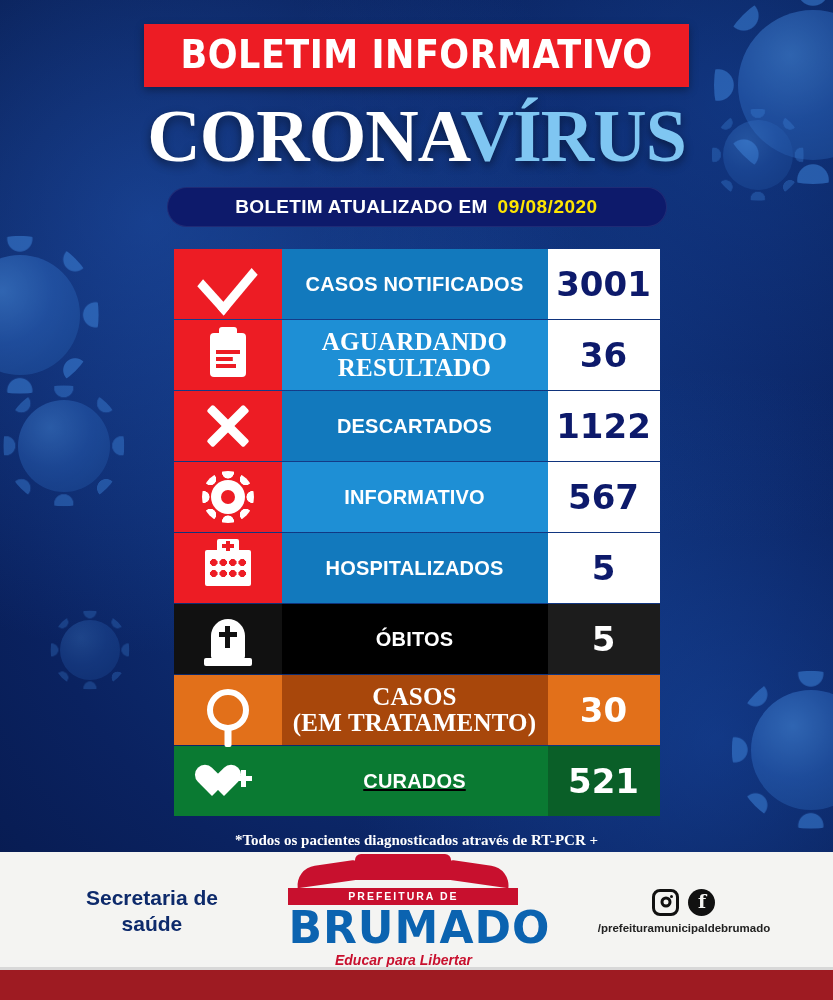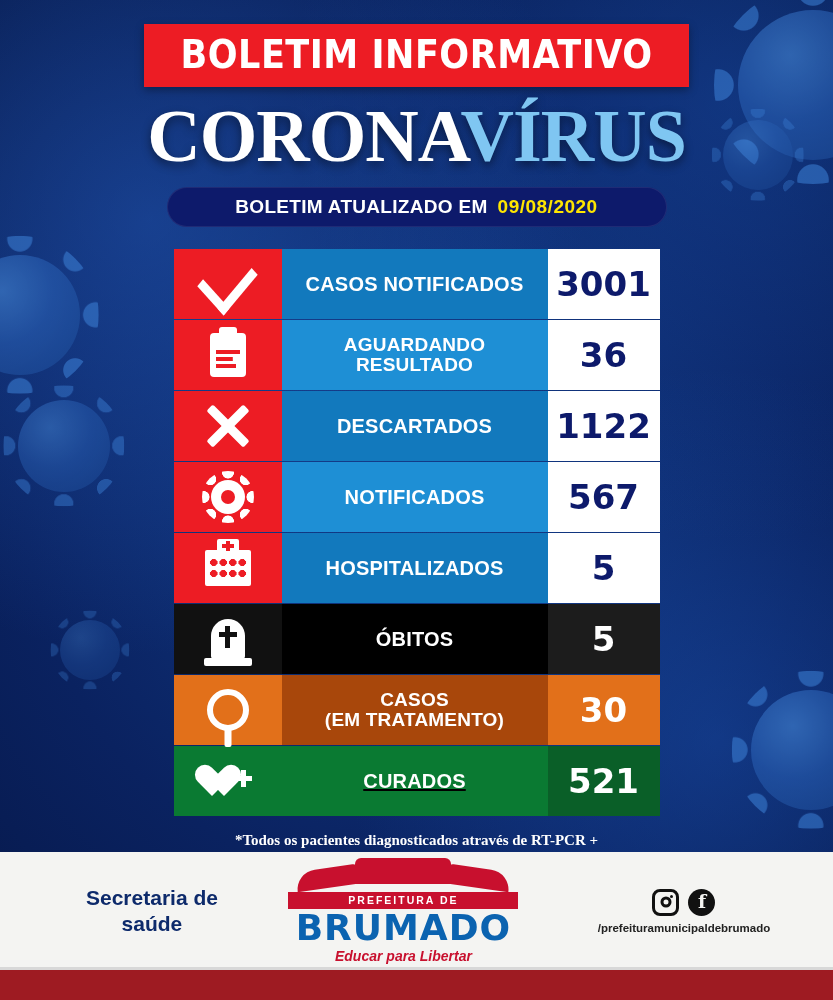--- a/index.html
+++ b/index.html
@@ -148,21 +148,21 @@
     text-align: center;
     padding: 0 8px;
   }
   .cell-label span {
     color: #ffffff;
     font-weight: bold;
     font-size: 20px;
     line-height: 1.05;
     letter-spacing: 0.2px;
   }
-  .cell-label.two-line span { font-size: 19px; }
+  .cell-label.two-line span { font-size: 25px; font-family: Liberation Serif, serif; }
   .cell-value {
     width: 112px;
     display: flex;
     align-items: center;
     justify-content: center;
   }
   .cell-value span {
     font-size: 34px;
     font-weight: bold;
     font-family: "DejaVu Sans", sans-serif;
@@ -436,21 +436,21 @@
     background: #c8102e;
     font-size: 10.5px;
     font-weight: bold;
     letter-spacing: 2px;
     padding: 2px 0 3px;
     width: 230px;
     margin: 0 auto;
   }
   .logo .brumado {
     color: #0b63b0;
-    font-size: 36px;
+    font-size: 44px;
     font-weight: bold;
     letter-spacing: 1px;
     line-height: 1.05;
     font-family: "DejaVu Sans", sans-serif;
   }
   .logo .slogan {
     color: #c8102e;
     font-style: italic;
     font-weight: bold;
     font-size: 14px;
@@ -587,21 +587,21 @@
         <div class="cell-value val-white">
           <span>1122</span>
         </div>
       </div>
 
       <div class="row">
         <div class="cell-icon icon-red">
             <div class="virus-ico"></div>
           </div>
         <div class="cell-label lab-blue-l">
-          <span>NOTIFICADOS</span>
+          <span>INFORMATIVO</span>
         </div>
         <div class="cell-value val-white">
           <span>567</span>
         </div>
       </div>
 
       <div class="row">
         <div class="cell-icon icon-red">
           <div class="hospital">
               <div class="cross"></div>

